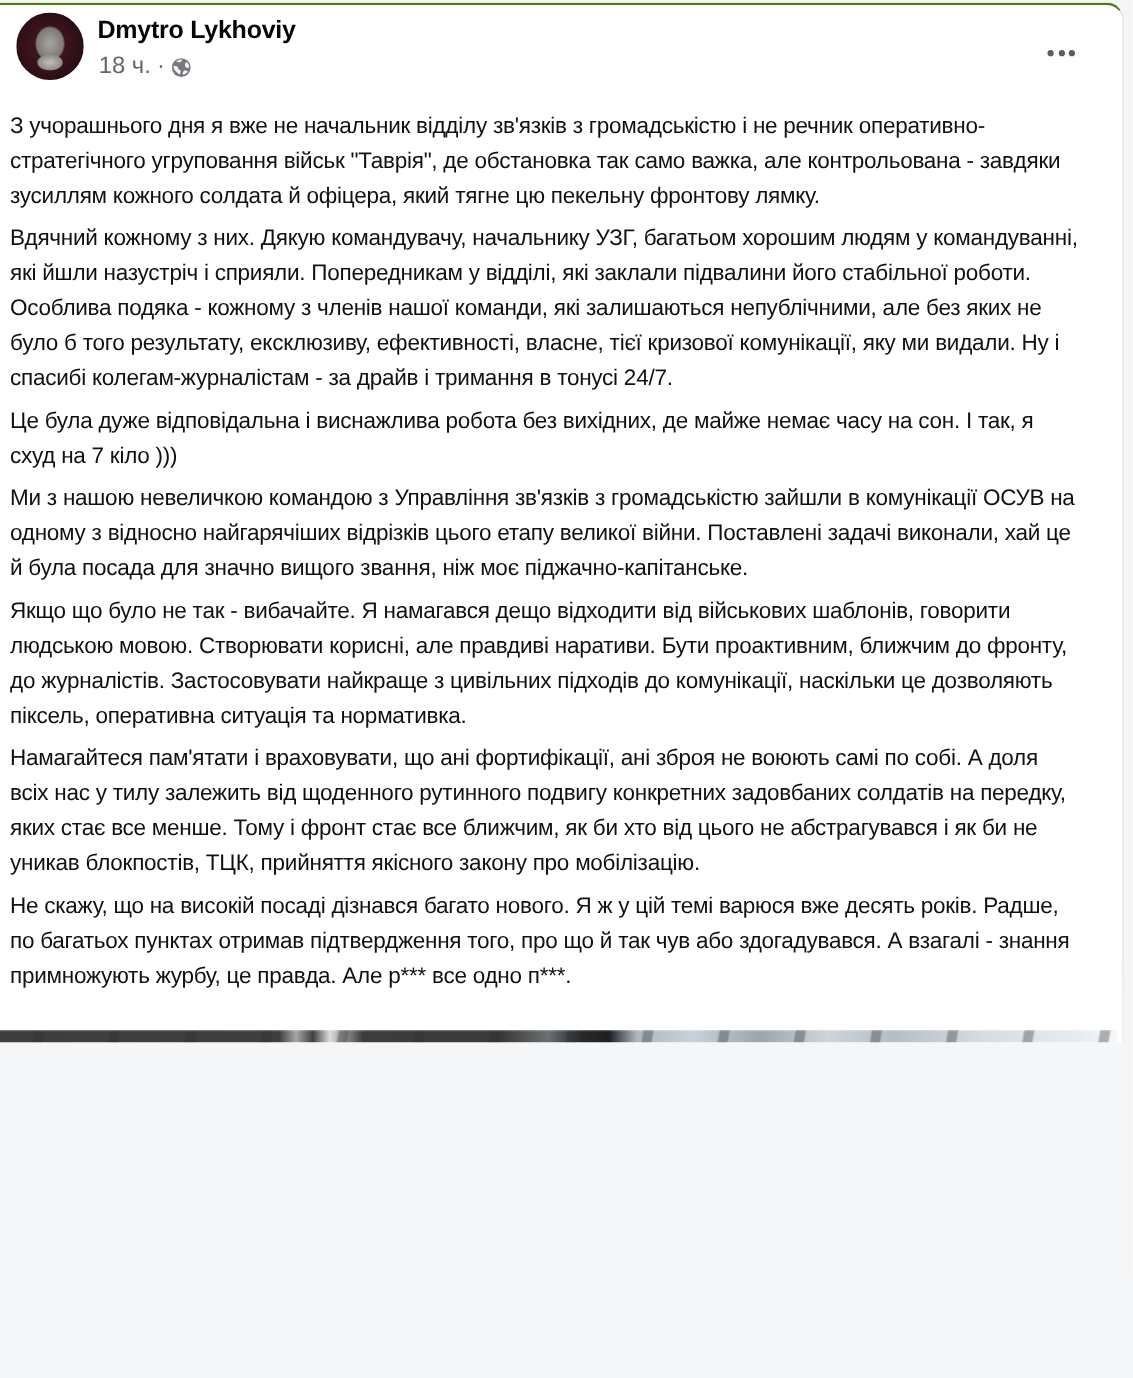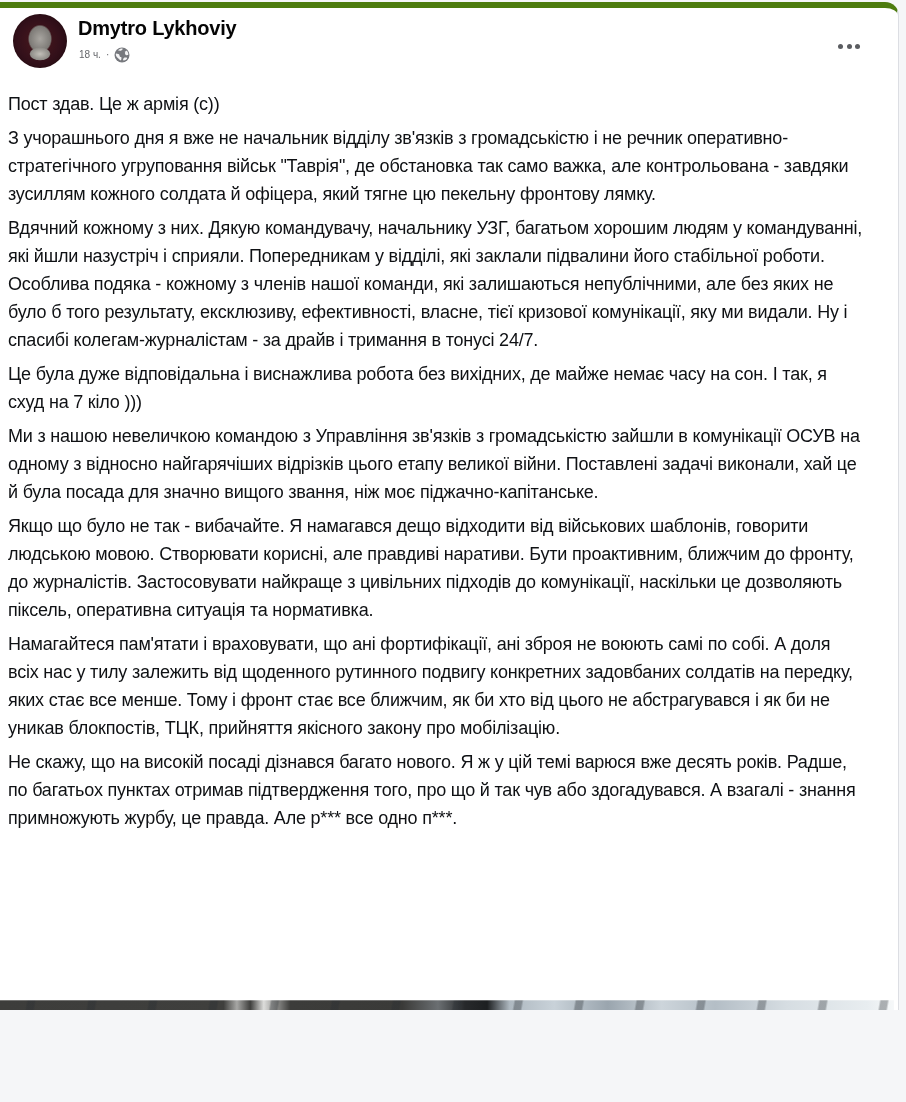--- a/index.html
+++ b/index.html
@@ -8,23 +8,23 @@
     width: 906px; height: 1102px;
     background: #f5f6f8;
     font-family: "Liberation Sans", "DejaVu Sans", sans-serif;
     overflow: hidden;
   }
   .page { position: relative; width: 906px; height: 1102px; }
 
   .card {
     position: absolute;
     left: 0; top: 2px;
-    width: 899px; height: 1008px;
+    width: 899px; height: 832px;
     background: #ffffff;
-    border-top: 6px solid #4d7c0f;
+    border-top: 2px solid #4d7c0f;
     border-right: 1px solid #dcdee3;
     border-top-right-radius: 14px;
     overflow: hidden;
   }
 
   
   .header { position: relative; height: 72px; }
 
   .avatar-btn {
     position: absolute; left: 13px; top: 6px;
@@ -41,21 +41,21 @@
   }
 
   .author-name {
     position: absolute; left: 78px; top: 9px;
     font-size: 20px; font-weight: 700; color: #050505;
     letter-spacing: -0.2px; text-decoration: none; cursor: pointer;
   }
   .meta-row {
     position: absolute; left: 79px; top: 38px;
     display: flex; align-items: center; gap: 5px;
-    font-size: 10px; color: #65676b;
+    font-size: 19px; color: #65676b;
   }
   .meta-row a { color: #65676b; text-decoration: none; cursor: pointer; }
   .globe { display: inline-block; width: 16px; height: 16px; margin-top: 1px; }
 
   .menu-btn {
     position: absolute; right: 26px; top: 22px;
     width: 46px; height: 32px;
     display: flex; align-items: center; justify-content: center; gap: 3.5px;
     background: none; border: none; border-radius: 16px; cursor: pointer;
   }
@@ -119,21 +119,20 @@
       </div>
 
       <button class="menu-btn" title="">
         <span class="dot"></span>
         <span class="dot"></span>
         <span class="dot"></span>
       </button>
     </div>
 
     <div class="post-text">
-        <p>Пост здав. Це ж армія (с))</p>
         <p>З учорашнього дня я вже не начальник відділу зв'язків з громадськістю і не речник оперативно-стратегічного угруповання військ "Таврія", де обстановка так само важка, але контрольована - завдяки зусиллям кожного солдата й офіцера, який тягне цю пекельну фронтову лямку.</p>
         <p>Вдячний кожному з них. Дякую командувачу, начальнику УЗГ, багатьом хорошим людям у командуванні, які йшли назустріч і сприяли. Попередникам у відділі, які заклали підвалини його стабільної роботи. Особлива подяка - кожному з членів нашої команди, які залишаються непублічними, але без яких не було б того результату, ексклюзиву, ефективності, власне, тієї кризової комунікації, яку ми видали. Ну і спасибі колегам-журналістам - за драйв і тримання в тонусі 24/7.</p>
         <p>Це була дуже відповідальна і виснажлива робота без вихідних, де майже немає часу на сон. І так, я схуд на 7 кіло )))</p>
         <p>Ми з нашою невеличкою командою з Управління зв'язків з громадськістю зайшли в комунікації ОСУВ на одному з відносно найгарячіших відрізків цього етапу великої війни. Поставлені задачі виконали, хай це й була посада для значно вищого звання, ніж моє піджачно-капітанське.</p>
         <p>Якщо що було не так - вибачайте. Я намагався дещо відходити від військових шаблонів, говорити людською мовою. Створювати корисні, але правдиві наративи. Бути проактивним, ближчим до фронту, до журналістів. Застосовувати найкраще з цивільних підходів до комунікації, наскільки це дозволяють піксель, оперативна ситуація та нормативка.</p>
         <p>Намагайтеся пам'ятати і враховувати, що ані фортифікації, ані зброя не воюють самі по собі. А доля всіх нас у тилу залежить від щоденного рутинного подвигу конкретних задовбаних солдатів на передку, яких стає все менше. Тому і фронт стає все ближчим, як би хто від цього не абстрагувався і як би не уникав блокпостів, ТЦК, прийняття якісного закону про мобілізацію.</p>
         <p>Не скажу, що на високій посаді дізнався багато нового. Я ж у цій темі варюся вже десять років. Радше, по багатьох пунктах отримав підтвердження того, про що й так чув або здогадувався. А взагалі - знання примножують журбу, це правда. Але р*** все одно п***.</p>
       </div>
 
     <button class="photo-strip" title=""></button>

